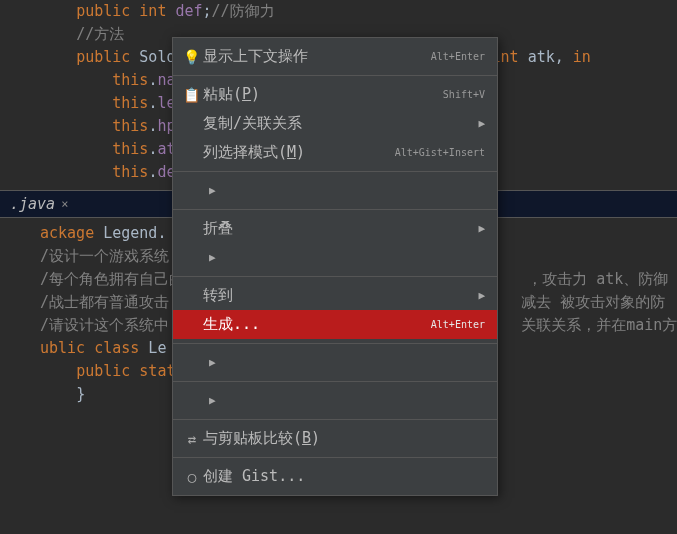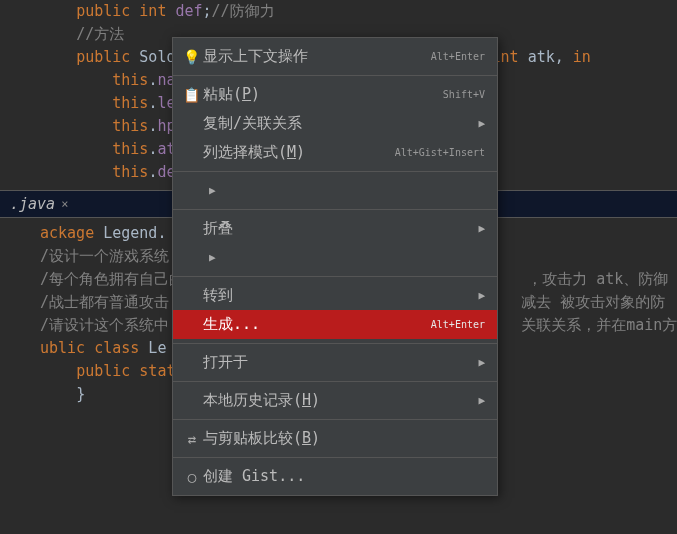--- a/index.html
+++ b/index.html
@@ -143,27 +143,25 @@
       <span class="menu-arrow">▶</span>
     </div>
     <div class="menu-item selected">
       <span class="menu-icon"></span>
       <span class="menu-label">生成...</span>
       <span class="menu-shortcut">Alt+Enter</span>
     </div>
     <div class="menu-sep"></div>
     <div class="menu-item">
       <span class="menu-icon"></span>
-      <span class="menu-label">打开于</span>
       <span class="menu-arrow">▶</span>
     </div>
     <div class="menu-sep"></div>
     <div class="menu-item">
       <span class="menu-icon"></span>
-      <span class="menu-label">本地历史记录(<span class="u">H</span>)</span>
       <span class="menu-arrow">▶</span>
     </div>
     <div class="menu-sep"></div>
     <div class="menu-item">
       <span class="menu-icon">⇄</span>
       <span class="menu-label">与剪贴板比较(<span class="u">B</span>)</span>
     </div>
     <div class="menu-sep"></div>
     <div class="menu-item">
       <span class="menu-icon">◯</span>

